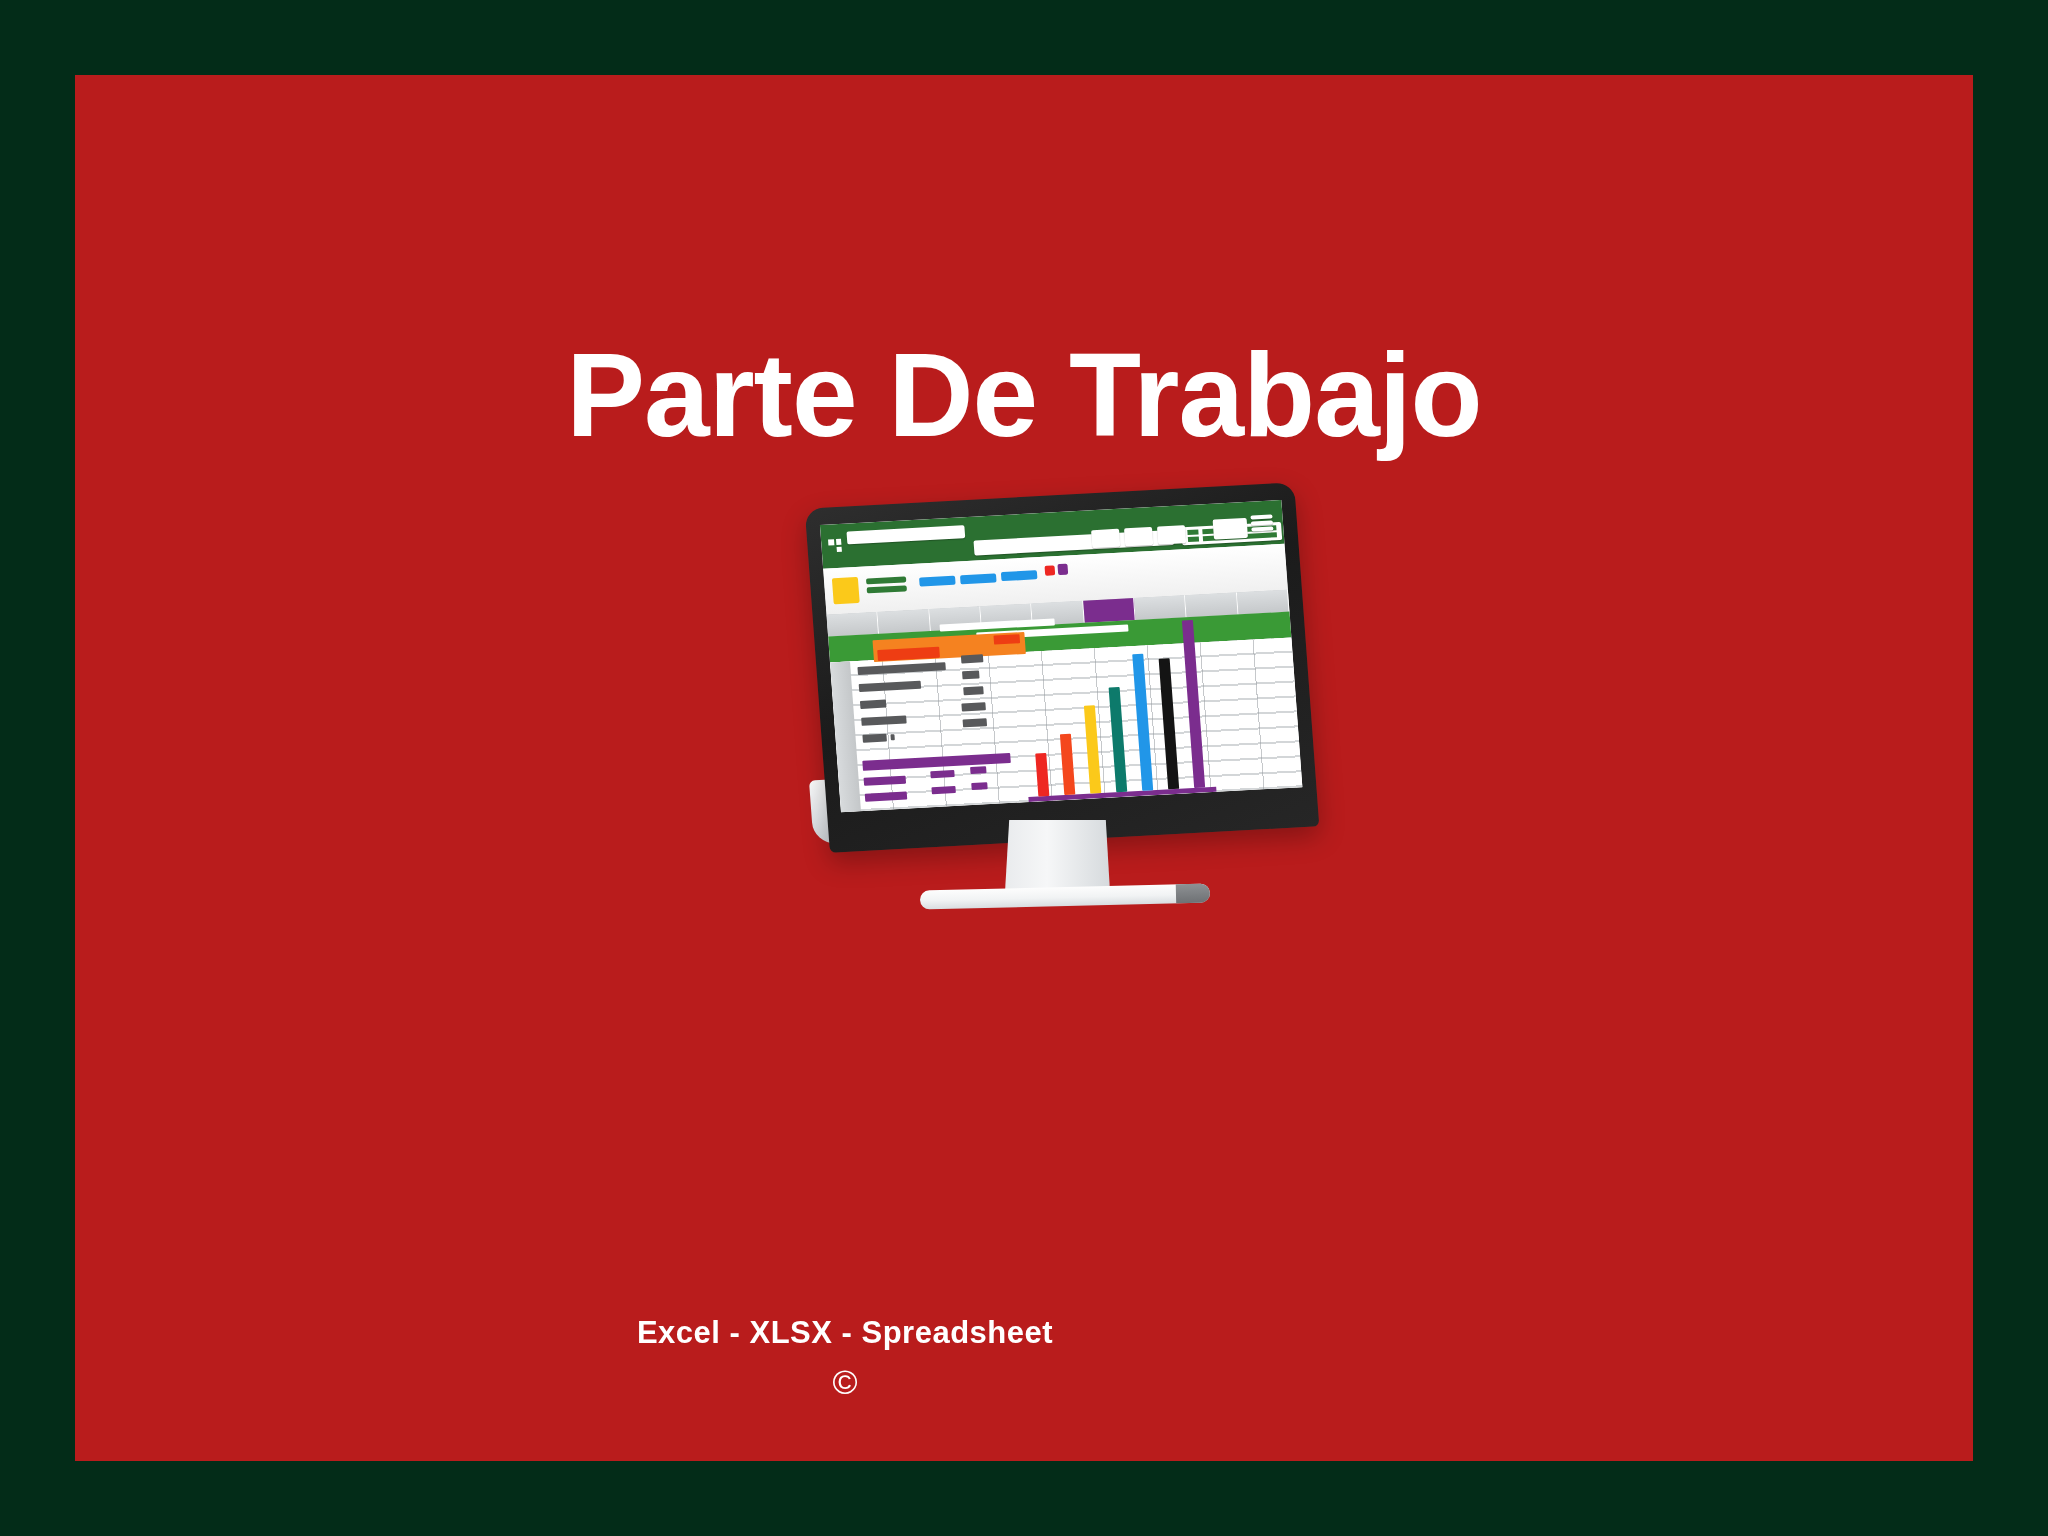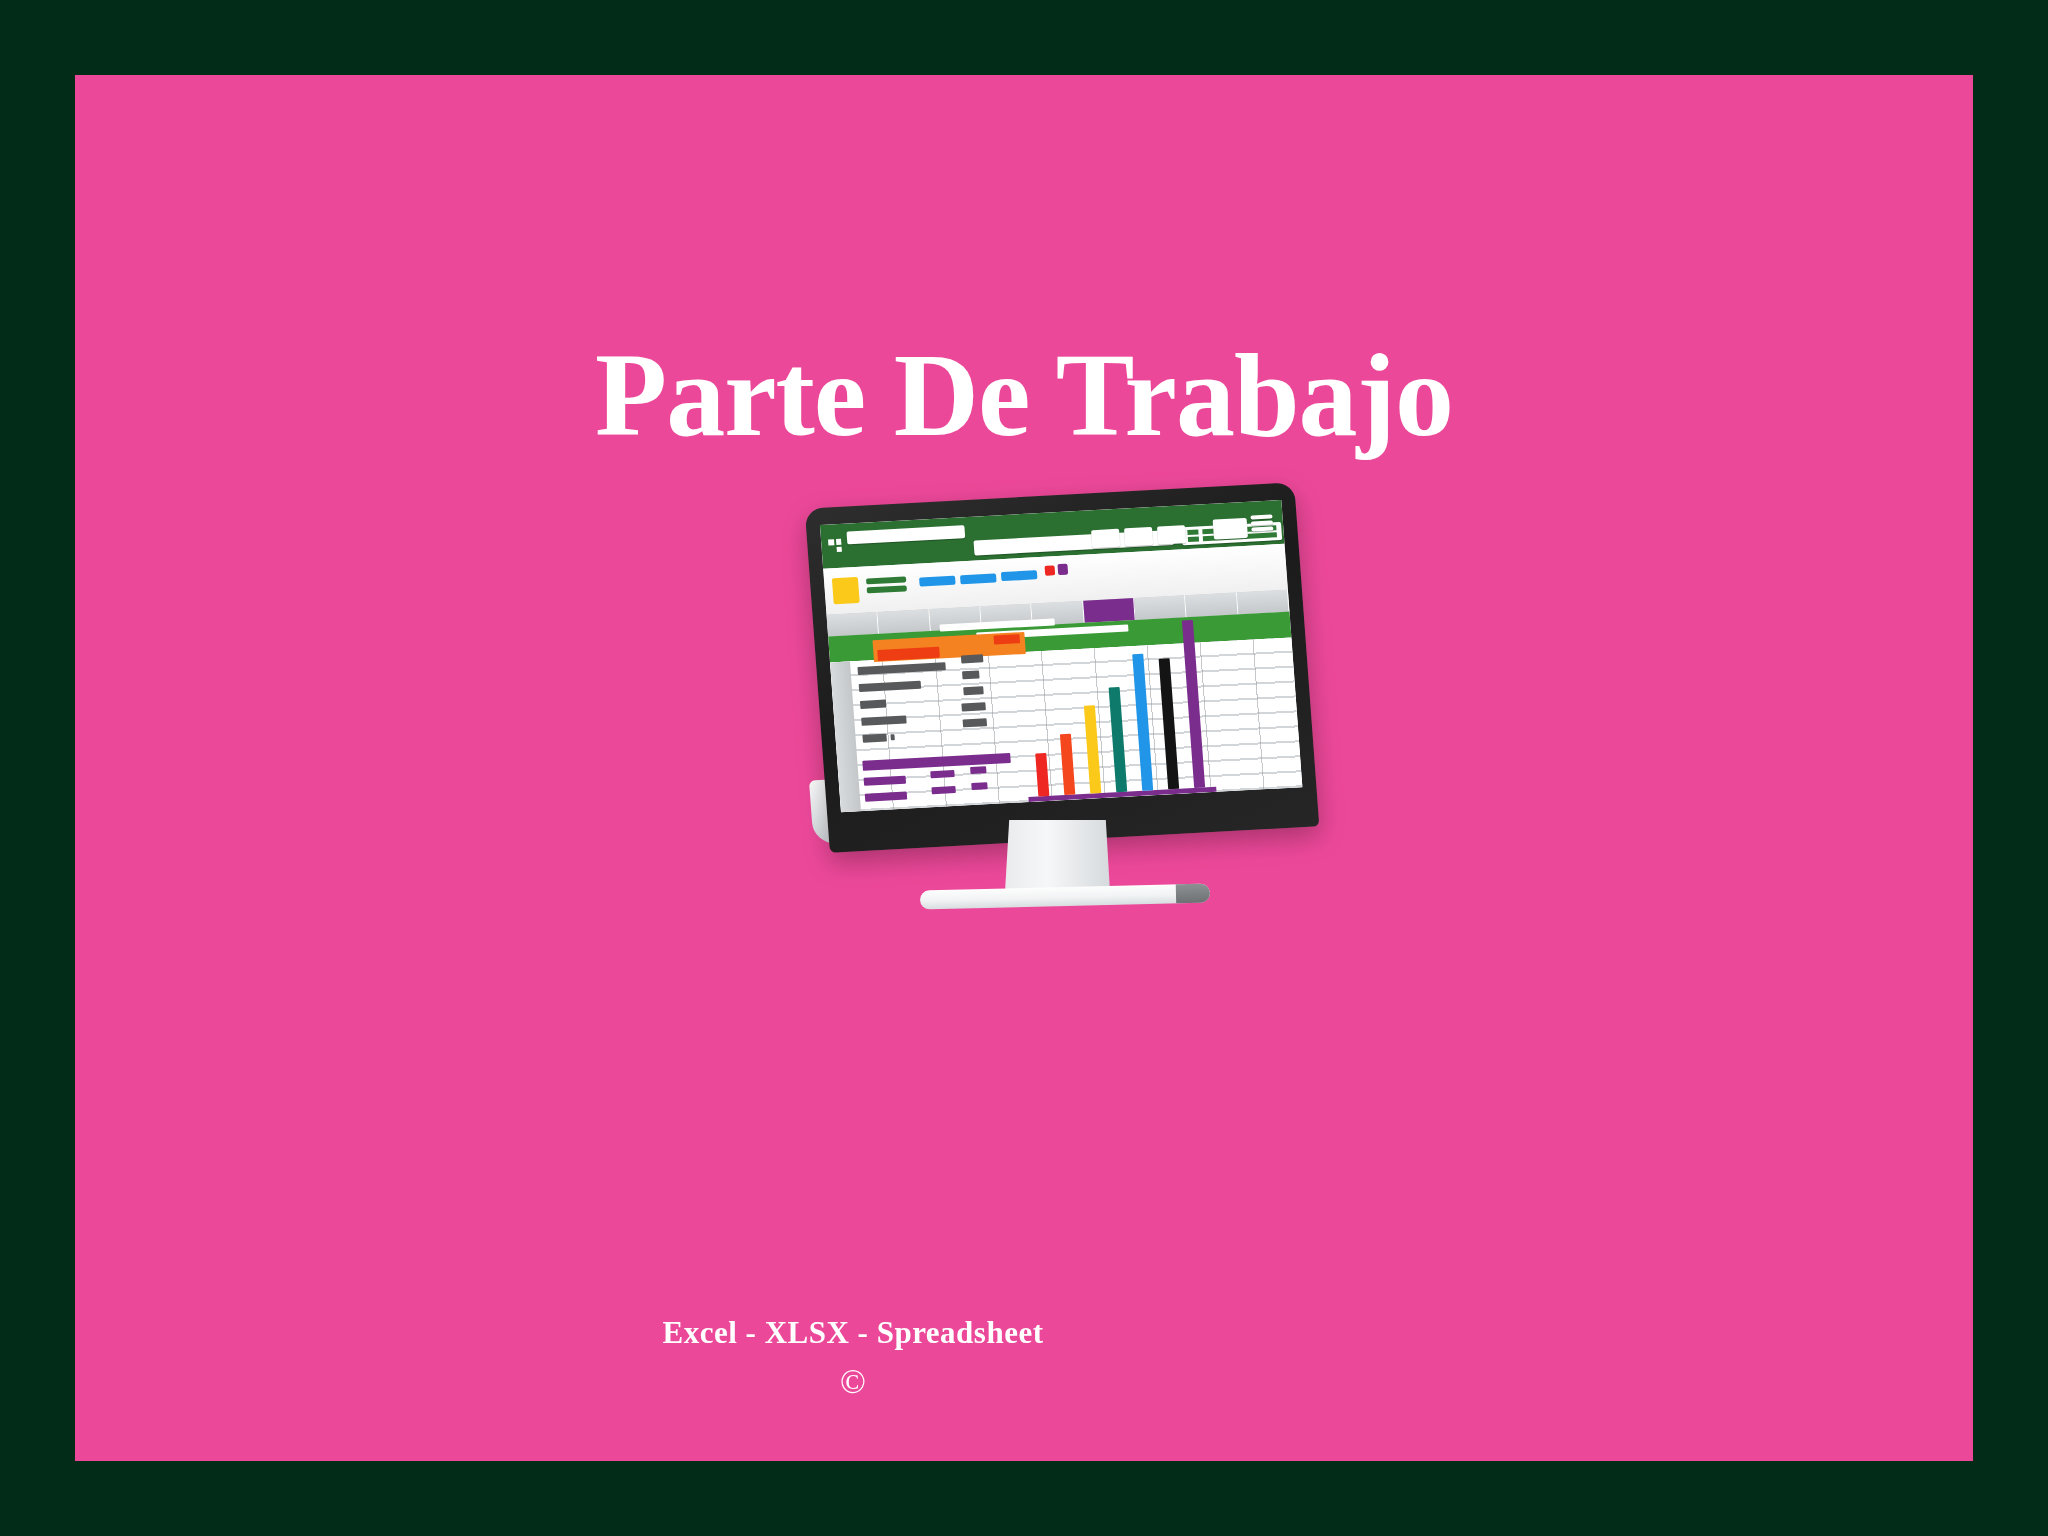--- a/index.html
+++ b/index.html
@@ -14,43 +14,42 @@
     background: #032c18;
     overflow: hidden;
     font-family: "Liberation Sans", sans-serif;
   }
   #inner-panel {
     position: absolute;
     left: 75px;
     top: 75px;
     width: 1898px;
     height: 1386px;
-    background: #ec4899;
-    font-family: Liberation Serif, serif;
+    background: #b91c1c;
   }
 
   
   #title {
     position: absolute;
     left: 0;
     top: 180px;
     width: 1898px;
     text-align: center;
     color: #ffffff;
     font-size: 118px;
     font-weight: bold;
     line-height: 1.05;
     letter-spacing: -1px;
     white-space: nowrap;
   }
 
   
   #footer {
     position: absolute;
-    left: 8px;
+    left: 0;
     top: 1240px;
     width: 1540px;
     text-align: center;
   }
   #footer-caption {
     color: #ffffff;
     font-size: 31px;
     font-weight: bold;
     letter-spacing: 0.5px;
   }

